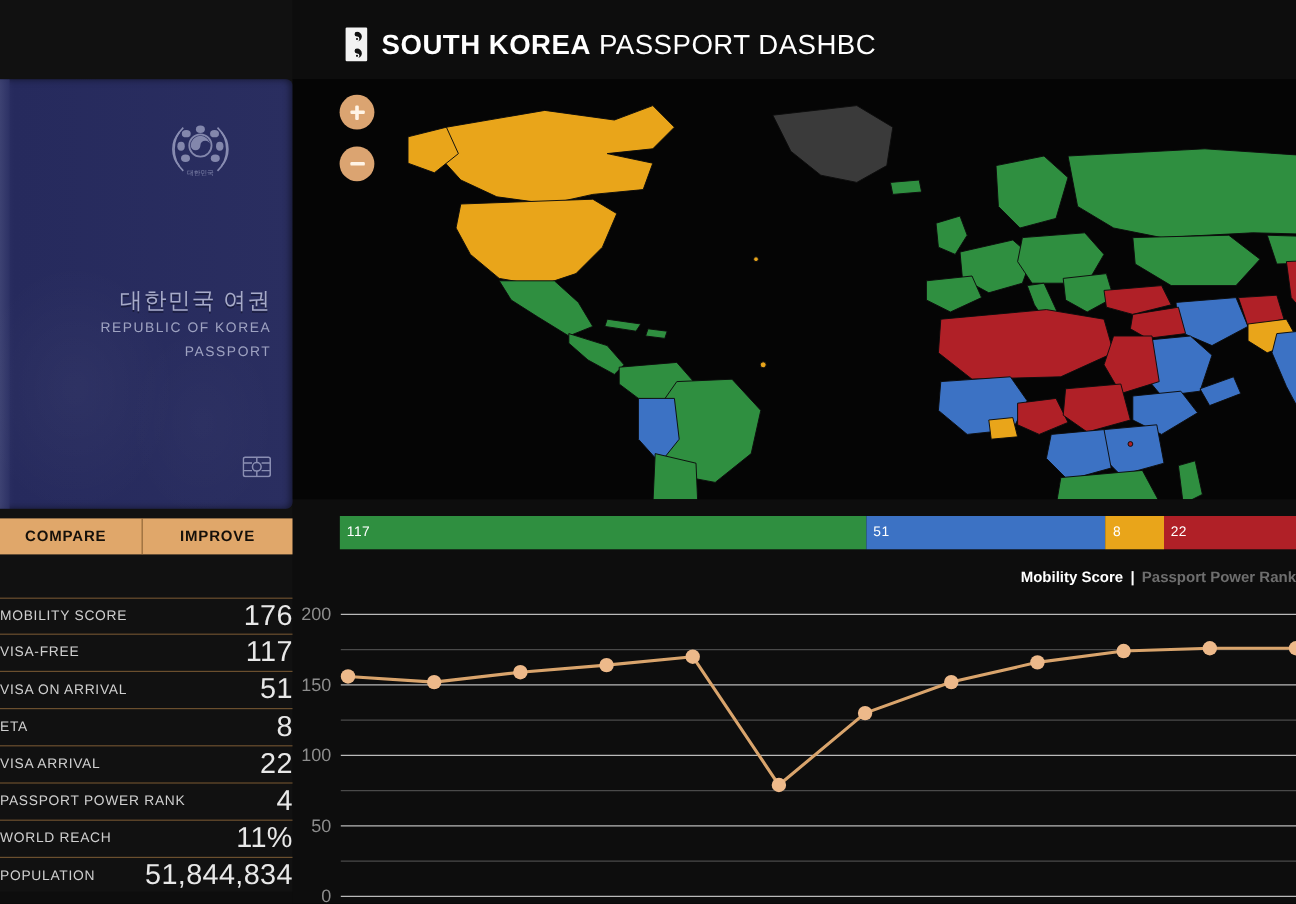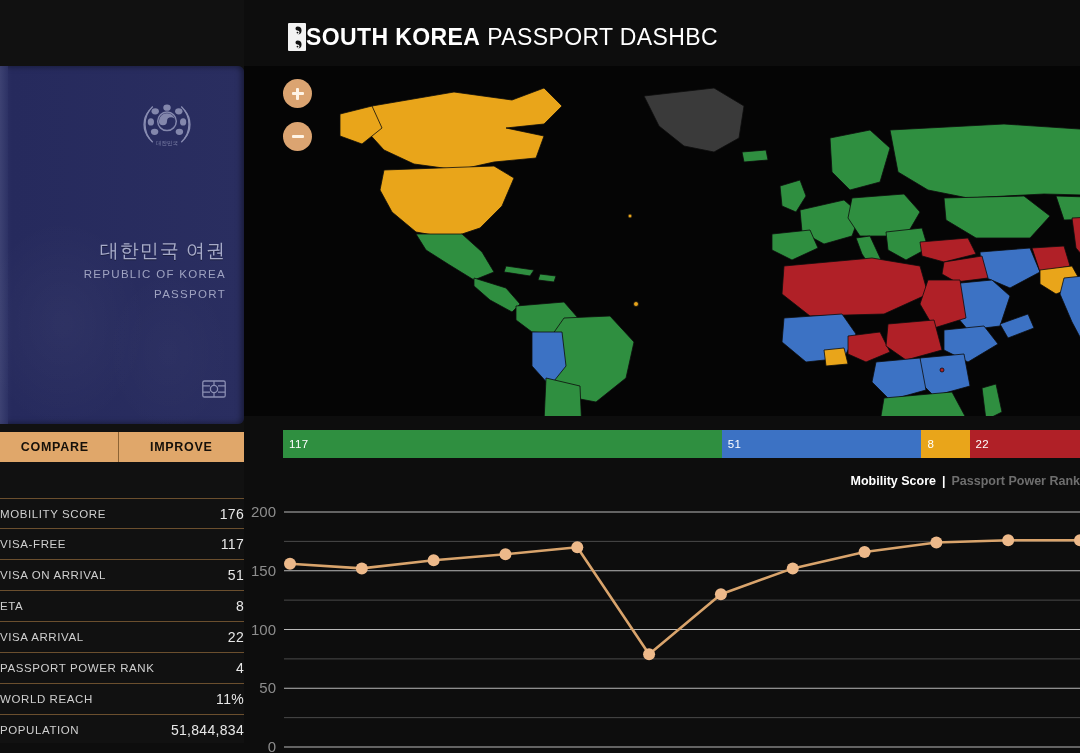--- a/index.html
+++ b/index.html
@@ -96,31 +96,31 @@
     display: flex; align-items: center; justify-content: space-between;
     height: 31px; padding: 0 0 0 26px;
     border-bottom: 1px solid #6b4f2e;
   }
   .stat-row:first-child { border-top: 1px solid #6b4f2e; }
   .stat-label {
     color: #cfcfcf; font-size: 11.5px; letter-spacing: .6px;
     white-space: nowrap;
   }
   .stat-value {
-    color: #e8e8e8; font-size: 14px; letter-spacing: .3px; white-space: nowrap;
+    color: #e8e8e8; font-size: 24px; letter-spacing: .3px; white-space: nowrap;
   }
 
   
   .main {
     position: absolute; left: 244px; top: 0; right: 0; bottom: 0;
     background: #0d0d0d;
   }
   .header {
     position: absolute; left: 0; top: 14px; height: 46px;
-    display: flex; align-items: center; padding-left: 44px;
+    display: flex; align-items: center; gap: 12px; padding-left: 44px;
   }
   .flag-icon {
     width: 18px; height: 28px; background: #f2f2f2;
     display: flex; flex-direction: column; align-items: center;
     justify-content: space-around; border-radius: 1px; flex: 0 0 auto;
   }
   .flag-icon .tb { width: 9px; height: 9px; }
   .page-title {
     color: #ffffff; font-size: 23px; letter-spacing: .4px; white-space: nowrap;
   }

